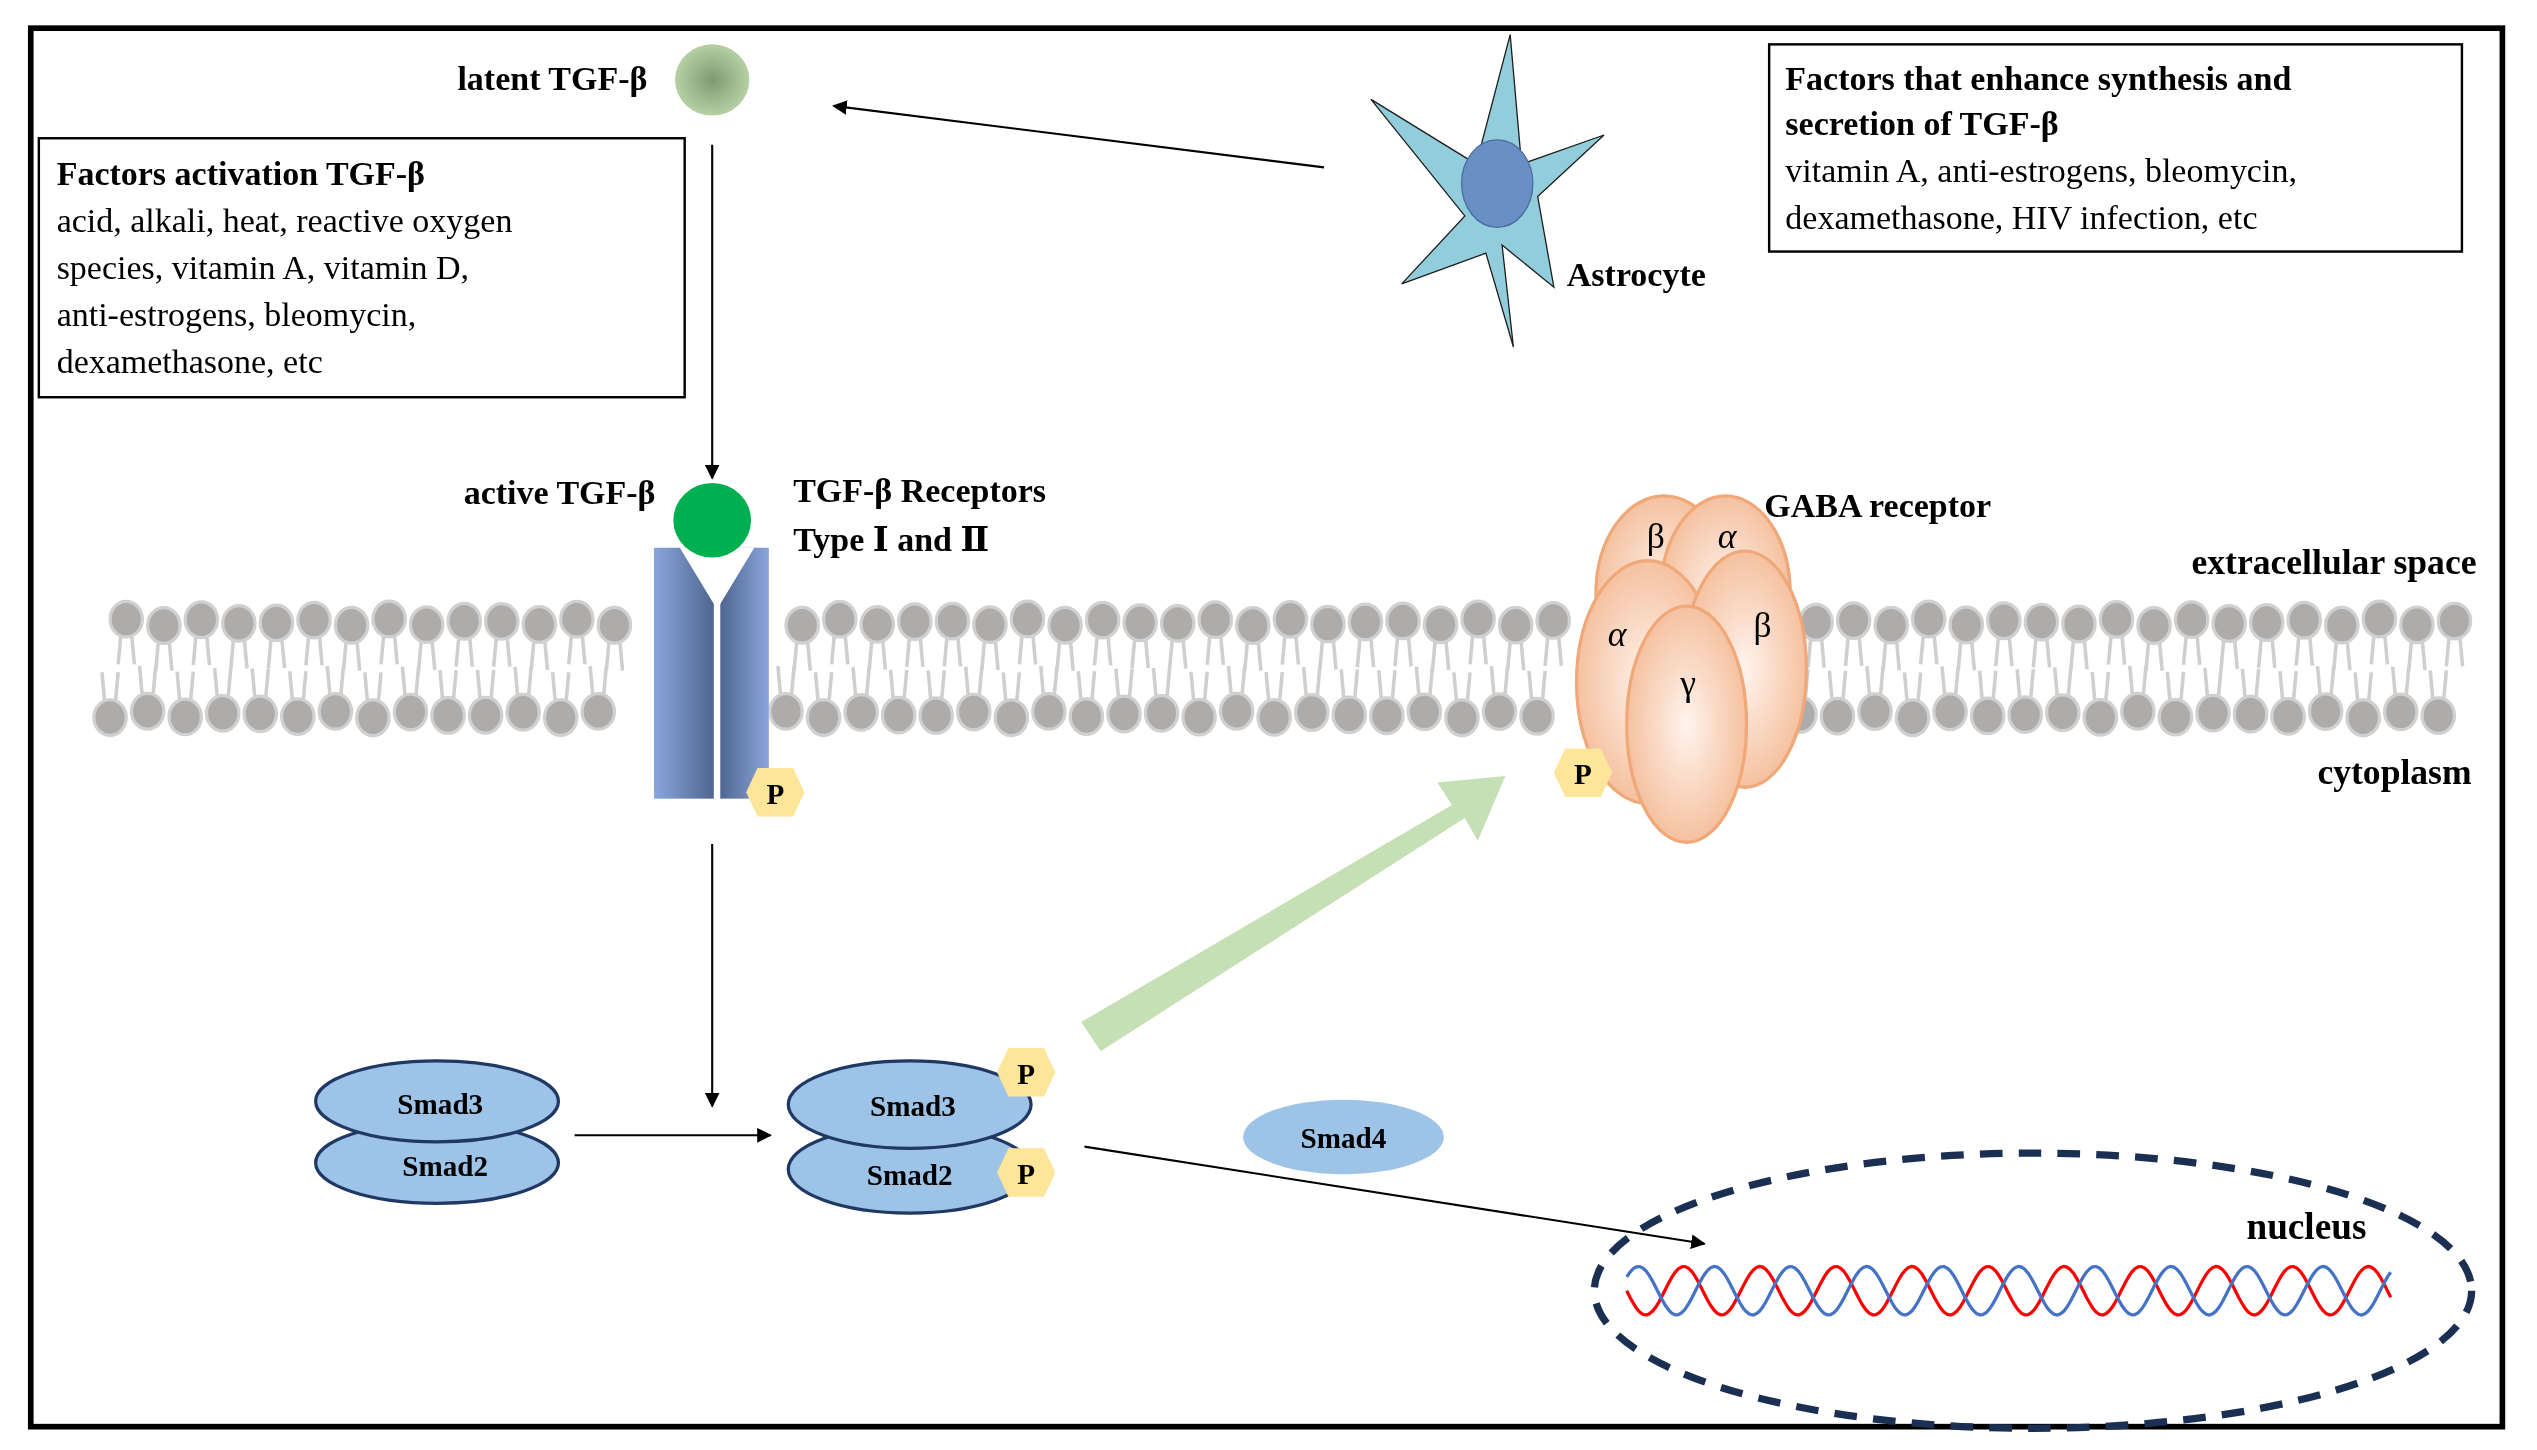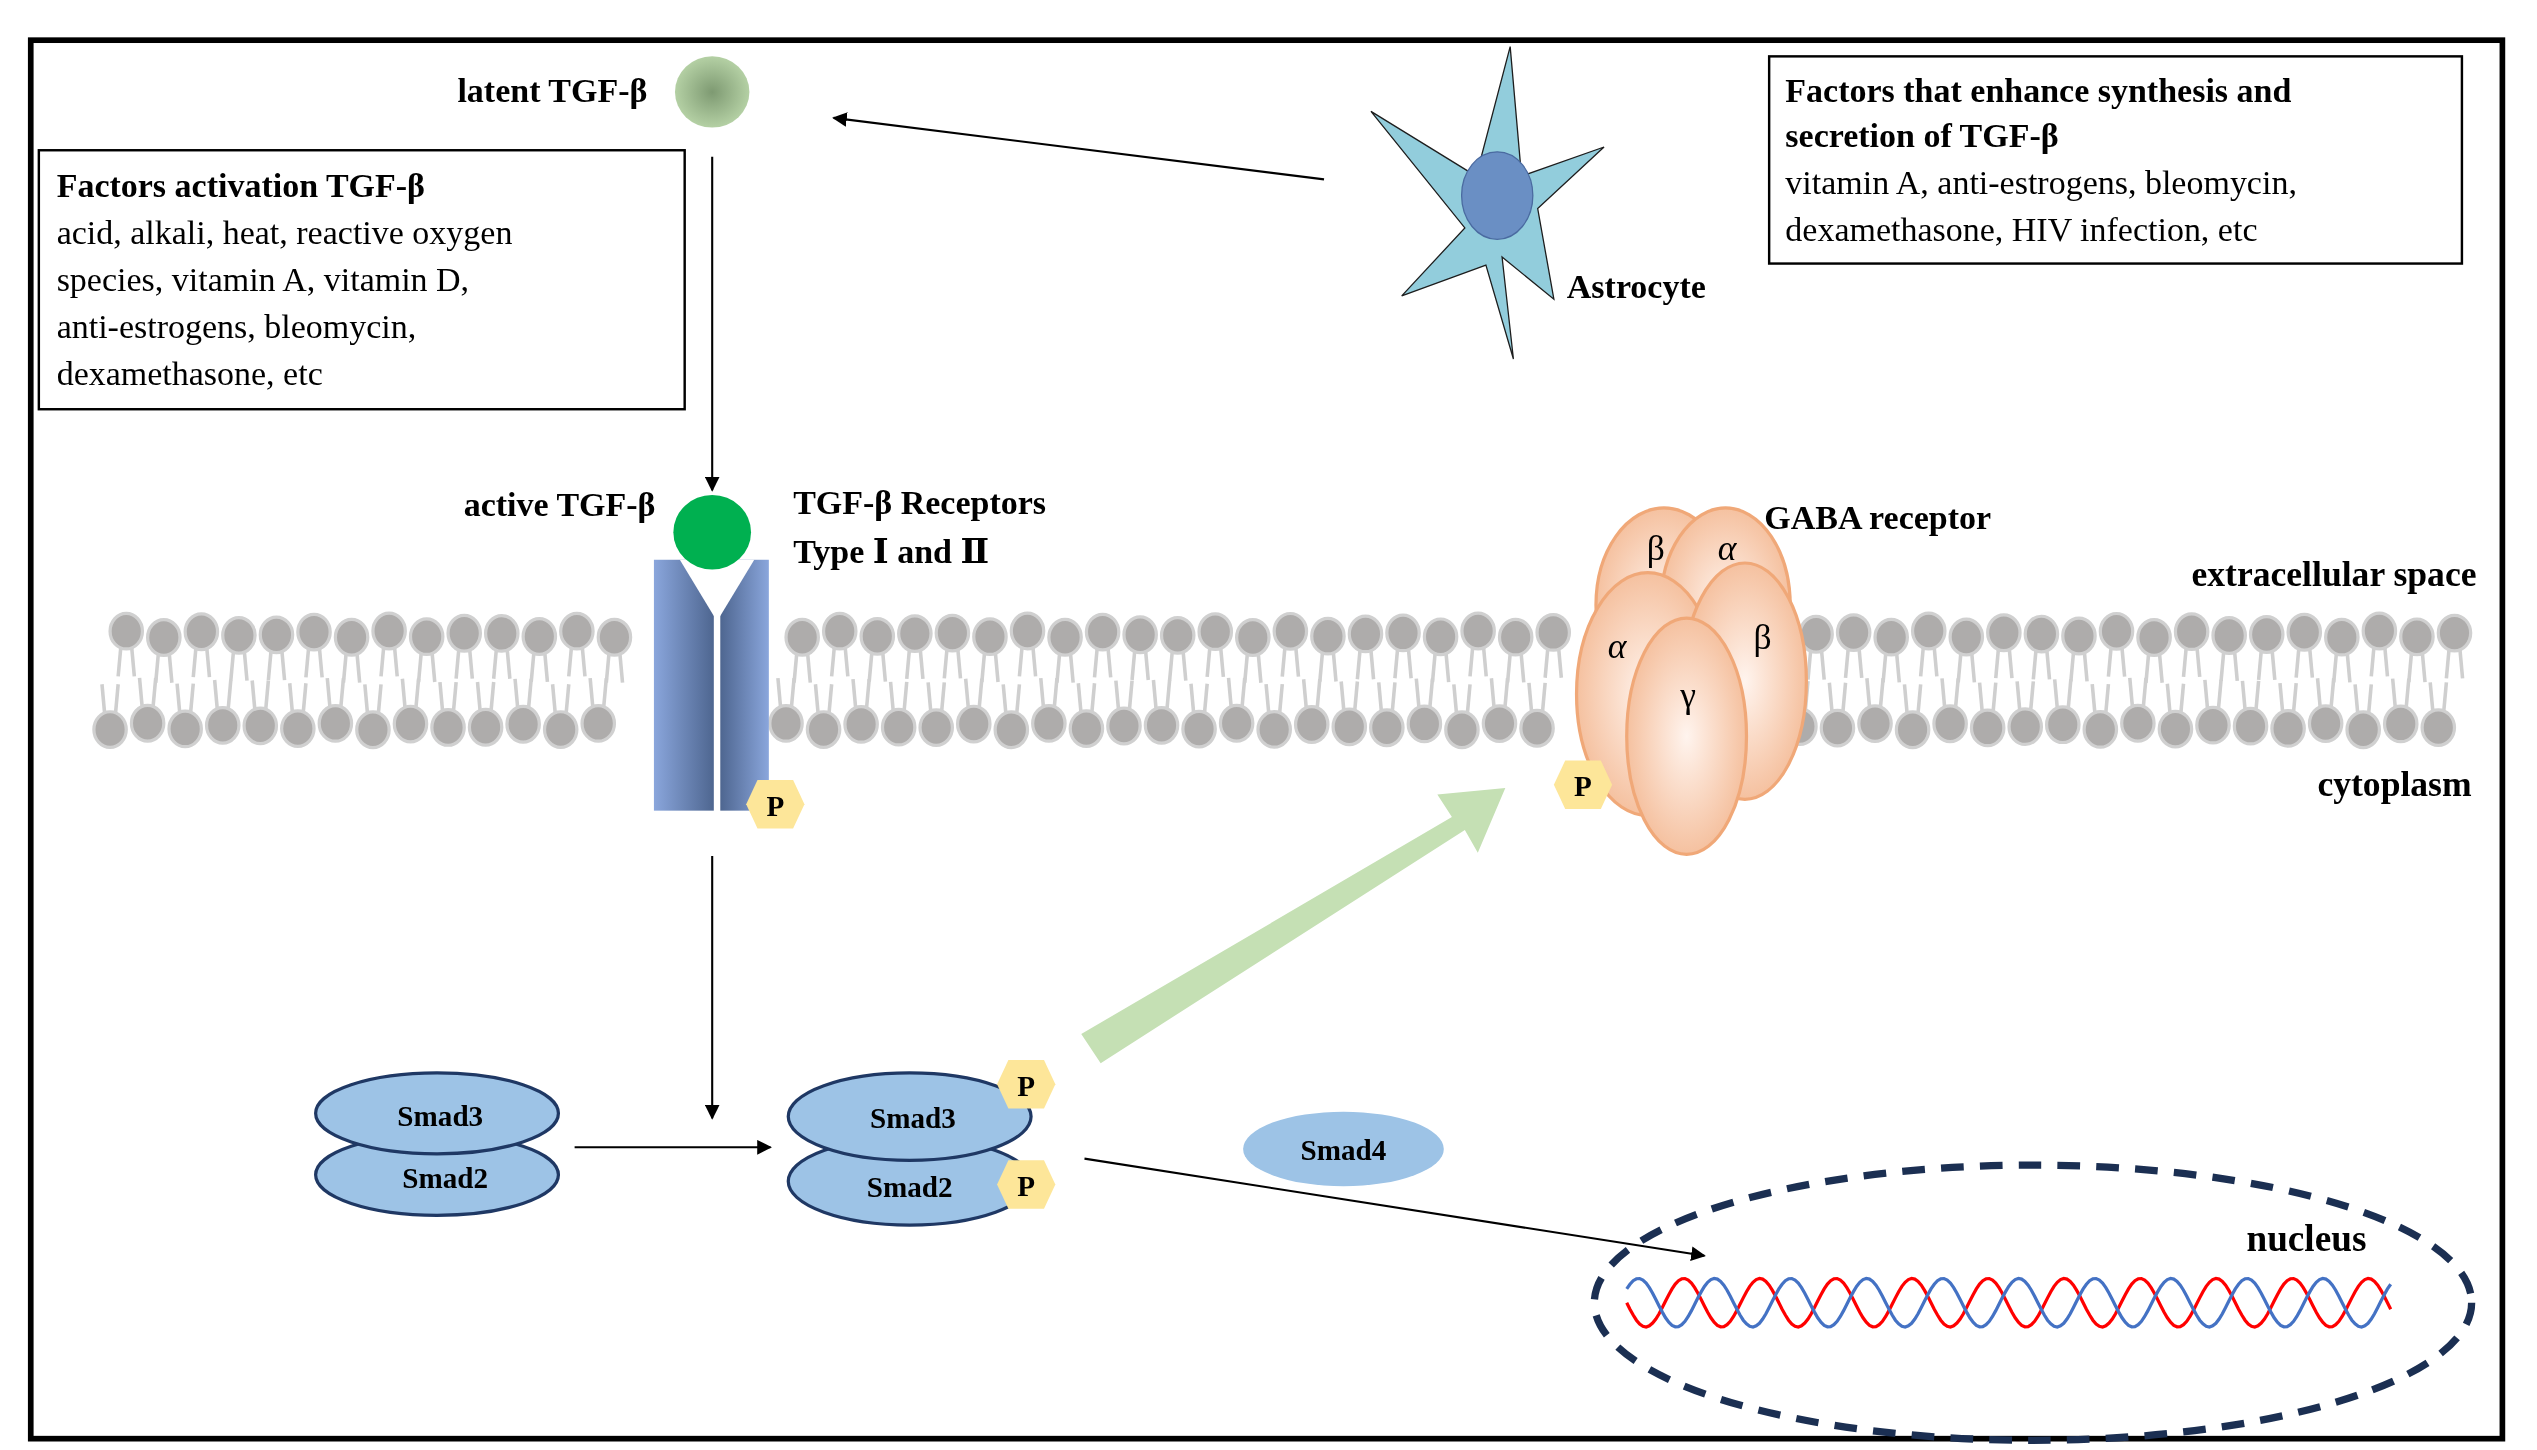--- a/index.html
+++ b/index.html
@@ -1,17 +1,17 @@
 <!DOCTYPE html>
 <html style="font-size:11px"><head>
 <meta charset="utf-8">
 <style>
   html, body { margin:0; padding:0; background:#ffffff; }
   body { width:2538px; height:1450px; overflow:hidden; }
-  #stage { position:relative; width:2538px; height:1284px;margin-top:12px; }
+  #stage { position:relative; width:2538px; height:1284px; }
   svg { position:absolute; left:0; top:0; width:2538px; height:1450px; }
   .t { font-family:"Liberation Serif","DejaVu Serif",serif; fill:#000; }
   .b { font-weight:bold; }
 </style>
 </head>
 <body>
 
 <div id="stage">
 <svg viewBox="0 0 1568 893" xmlns="http://www.w3.org/2000/svg">
   <defs>

